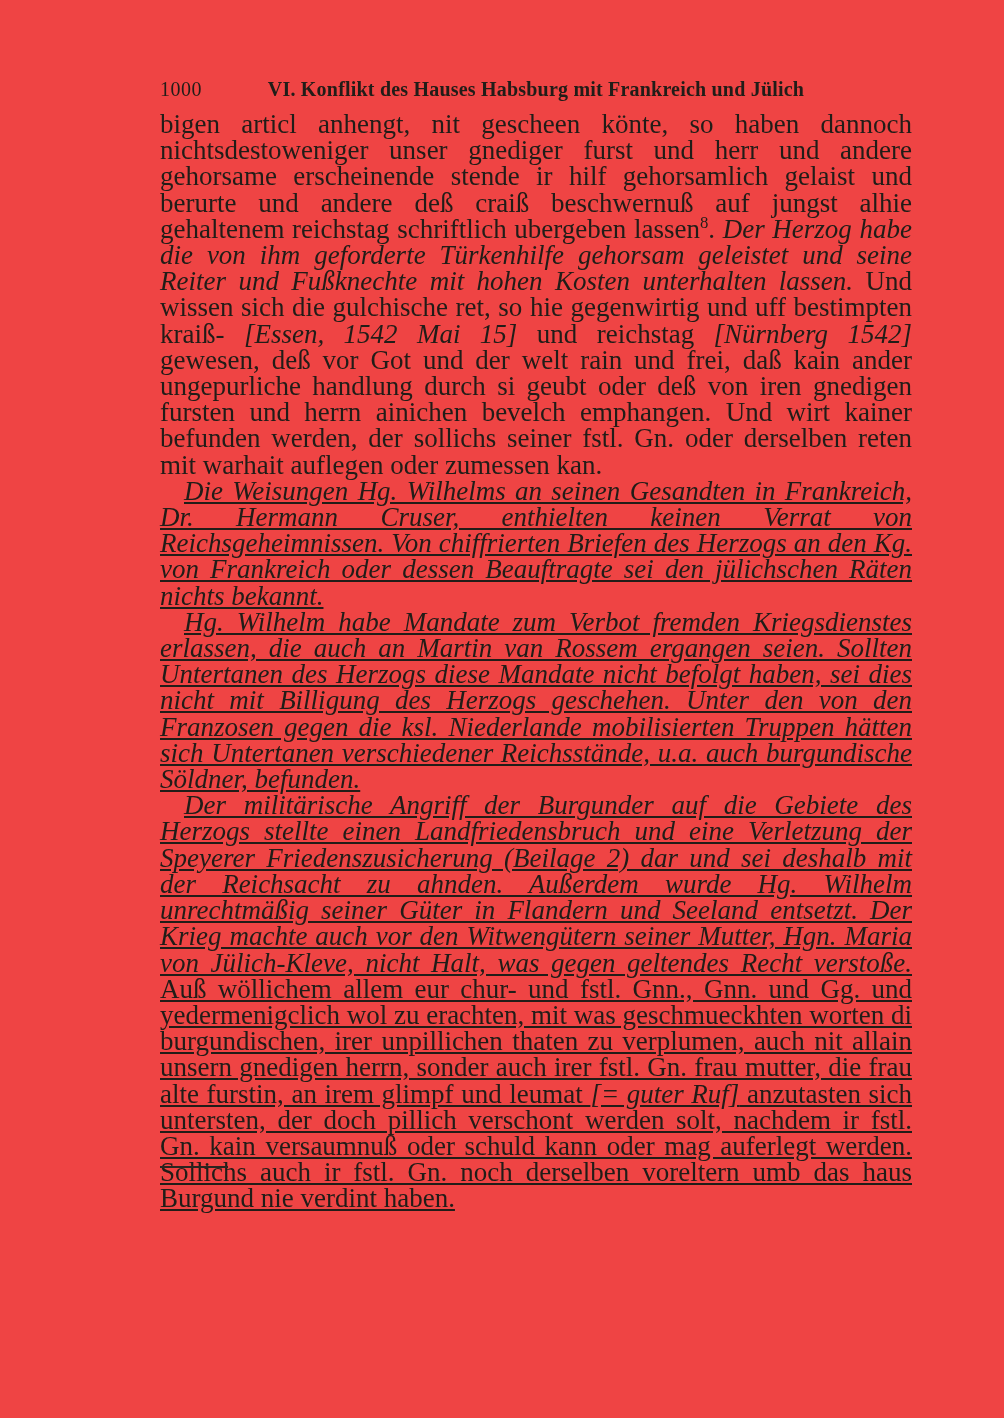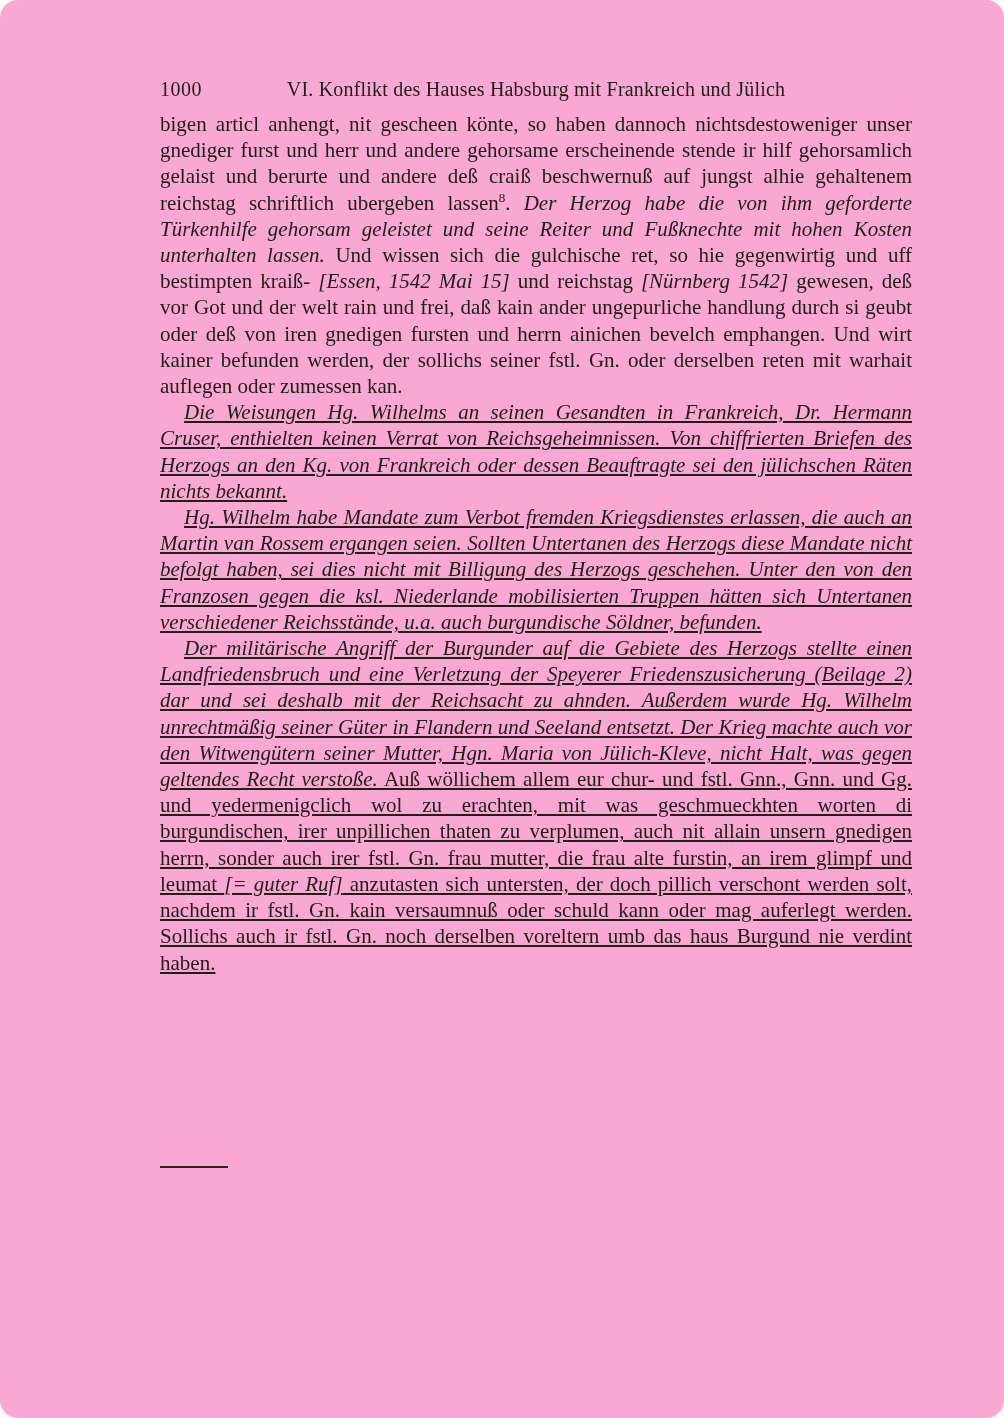--- a/index.html
+++ b/index.html
@@ -10,49 +10,49 @@
     background: #fdfcfa;
     color: #211d18;
     font-family: "Liberation Serif", "DejaVu Serif", serif;
     -webkit-font-smoothing: antialiased;
   }
   .page {
     position: relative;
     width: 1004px;
     height: 1418px;
     overflow: hidden;
-    background: #f9a8d4;
-    border-radius: 18px;
+    background: #ef4444;
   }
   .running-head {
     position: absolute;
     left: 160px;
     top: 76px;
     width: 752px;
     height: 28px;
     font-size: 20px;
     line-height: 26px;
   }
   .page-number {
     position: absolute;
     left: 0;
     top: 0;
     letter-spacing: 0.5px;
   }
   .chapter-title {
     display: block;
     text-align: center;
     letter-spacing: 0.2px;
+    font-weight: bold;
   }
   .body-text {
     position: absolute;
     left: 160px;
     top: 111px;
     width: 752px;
-    font-size: 21px;
+    font-size: 27px;
     line-height: 26.2px;
     text-align: justify;
   }
   .body-text p { margin: 0; }
   .body-text p.indent { text-indent: 24px; text-decoration: underline; }
   .run.roman { font-style: normal; }
   .run.italic { font-style: italic; }
   sup.run, sup.fn-marker {
     font-size: 0.62em;
     line-height: 0;

